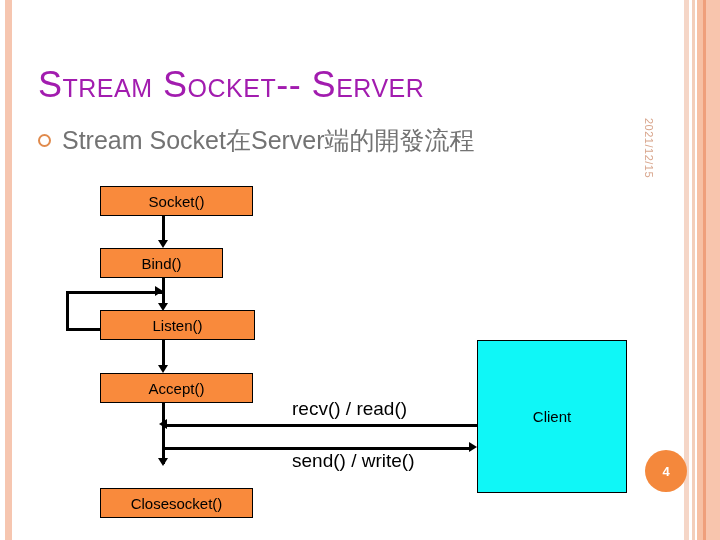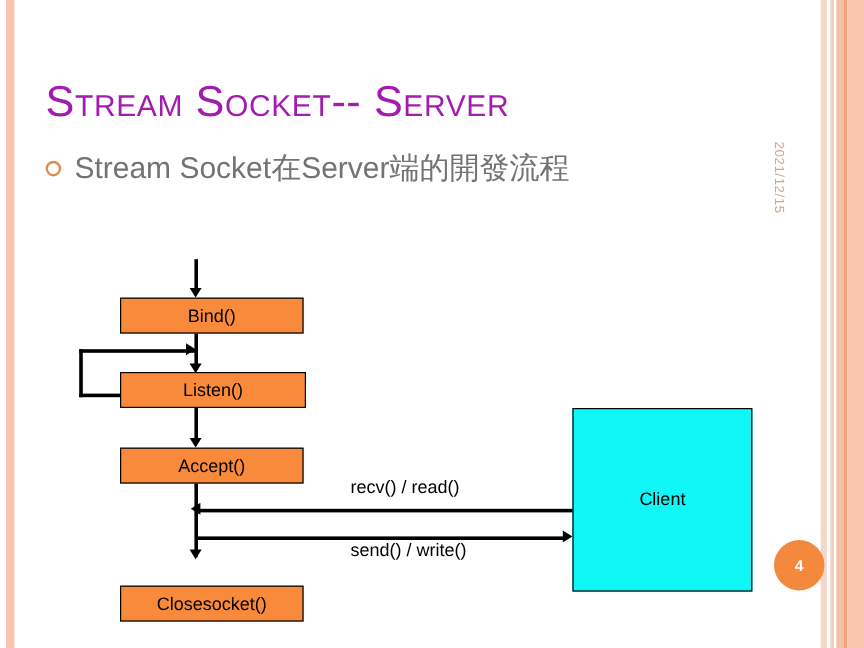--- a/index.html
+++ b/index.html
@@ -144,21 +144,21 @@
     position: absolute;
     width: 0; height: 0;
     border-top: 5px solid transparent;
     border-bottom: 5px solid transparent;
     border-left: 8px solid #000000;
   }
 
   .edge-label {
     position: absolute;
     color: #000000;
-    font-size: 15px;
+    font-size: 19px;
     white-space: nowrap;
   }
 </style>
 </head>
 <body>
 
 <div id="slide">
 
   <div class="stripe stripe-left"></div>
   <div class="stripe stripe-r1"></div>
@@ -171,25 +171,28 @@
 
   <div class="bullet-row">
     <span class="bullet-mark"></span>
     <span class="bullet-text">Stream Socket在Server端的開發流程</span>
   </div>
 
   <div class="date-vert">2021/12/15</div>
 
   <div class="page-badge">4</div>
 
+  <div class="fc-box" style="left:100px; top:186px; width:153px; height:30px;">
+    <span>Socket()</span>
+  </div>
 
   <div class="vline" style="left:162px; top:216px; height:28px;"></div>
   <div class="arrow-down" style="left:158px; top:240px;"></div>
 
-  <div class="fc-box" style="left:100px; top:248px; width:153px; height:30px;">
+  <div class="fc-box" style="left:100px; top:248px; width:123px; height:30px;">
     <span>Bind()</span>
   </div>
 
   <div class="vline" style="left:162px; top:278px; height:30px;"></div>
   <div class="arrow-down" style="left:158px; top:303px;"></div>
 
   <div class="hline" style="left:66px; top:291px; width:97px;"></div>
   <div class="vline" style="left:66px; top:291px; height:40px;"></div>
   <div class="hline" style="left:66px; top:328px; width:36px;"></div>
   <div class="arrow-right" style="left:155px; top:286px;"></div>

